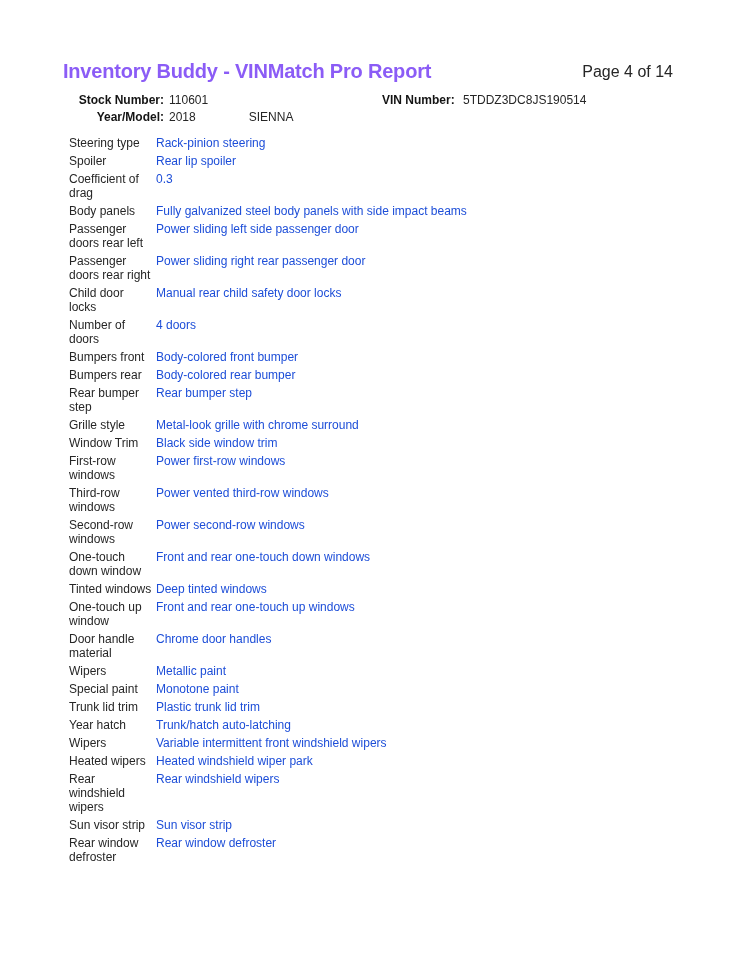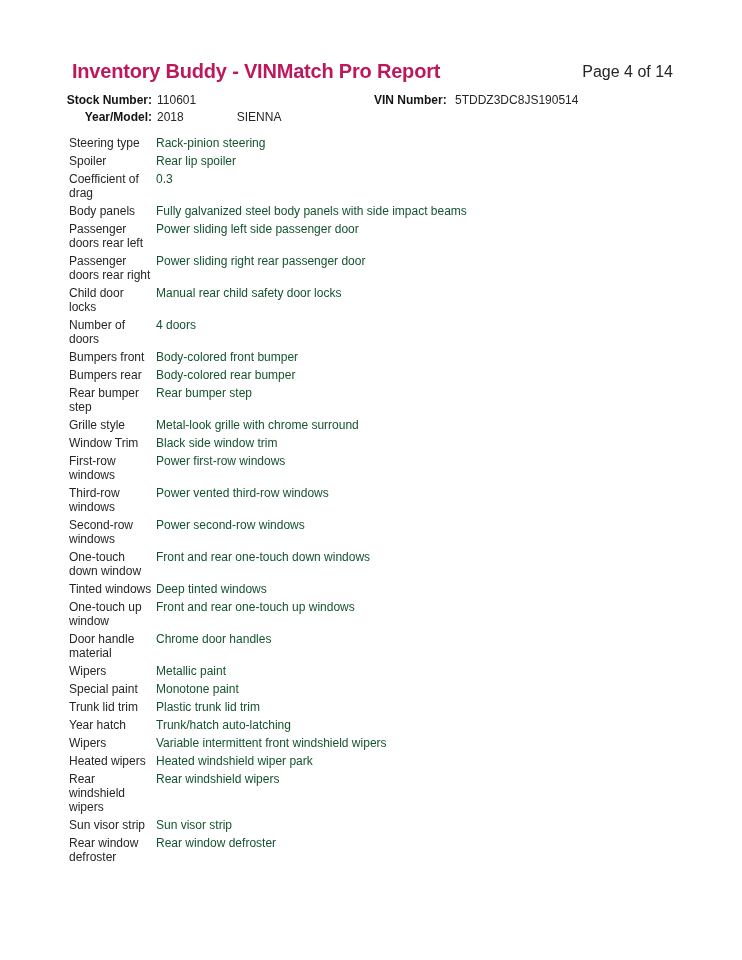--- a/index.html
+++ b/index.html
@@ -13,26 +13,26 @@
   .page {
     position: relative;
     width: 742px;
     height: 960px;
     background: #ffffff;
     font-family: "Liberation Sans", sans-serif;
     color: #222222;
   }
   .title {
     position: absolute;
-    left: 72px;
+    left: 63px;
     top: 60px;
     margin: 0;
     font-size: 20px;
     font-weight: bold;
-    color: #be185d;
+    color: #8b5cf6;
     letter-spacing: -0.2px;
     white-space: nowrap;
   }
   .page-indicator {
     position: absolute;
     right: 69px;
     top: 63px;
     font-size: 16px;
     color: #262626;
   }
@@ -40,20 +40,21 @@
     position: absolute;
     left: 0;
     top: 94px;
     width: 742px;
     font-size: 12px;
   }
   .meta-row {
     position: relative;
     height: 17px;
     line-height: 13px;
+    padding-left: 12px;
   }
   .meta-label {
     display: inline-block;
     width: 152px;
     text-align: right;
     font-weight: bold;
     color: #141414;
   }
   .meta-value {
     margin-left: 5px;
@@ -61,20 +62,21 @@
   }
   .vin-group {
     position: absolute;
     left: 374px;
     top: 0;
     white-space: nowrap;
   }
   .vin-group .meta-label-inline {
     font-weight: bold;
     color: #141414;
+    margin-left: 8px;
   }
   .model-value {
     margin-left: 53px;
     color: #262626;
   }
   .spec-table {
     position: absolute;
     left: 69px;
     top: 136px;
     width: 614px;
@@ -86,21 +88,21 @@
     margin-bottom: 4px;
   }
   .spec-label {
     width: 85px;
     margin-right: 2px;
     flex-shrink: 0;
     color: #262626;
   }
   .spec-value {
     flex: 1;
-    color: #14532d;
+    color: #1d4ed8;
   }
 </style>
 </head>
 <body>
 
 <div class="page">
   <h1 class="title">Inventory Buddy - VINMatch Pro Report</h1>
   <div class="page-indicator">Page 4 of 14</div>
 
   <div class="meta">

